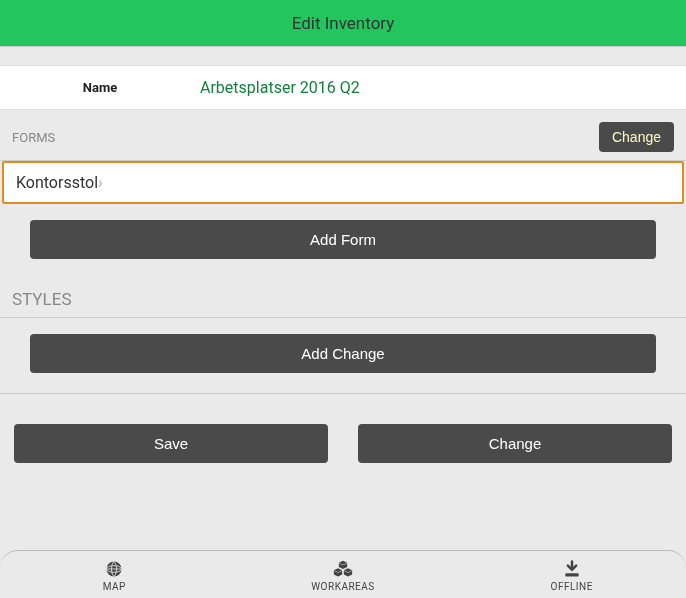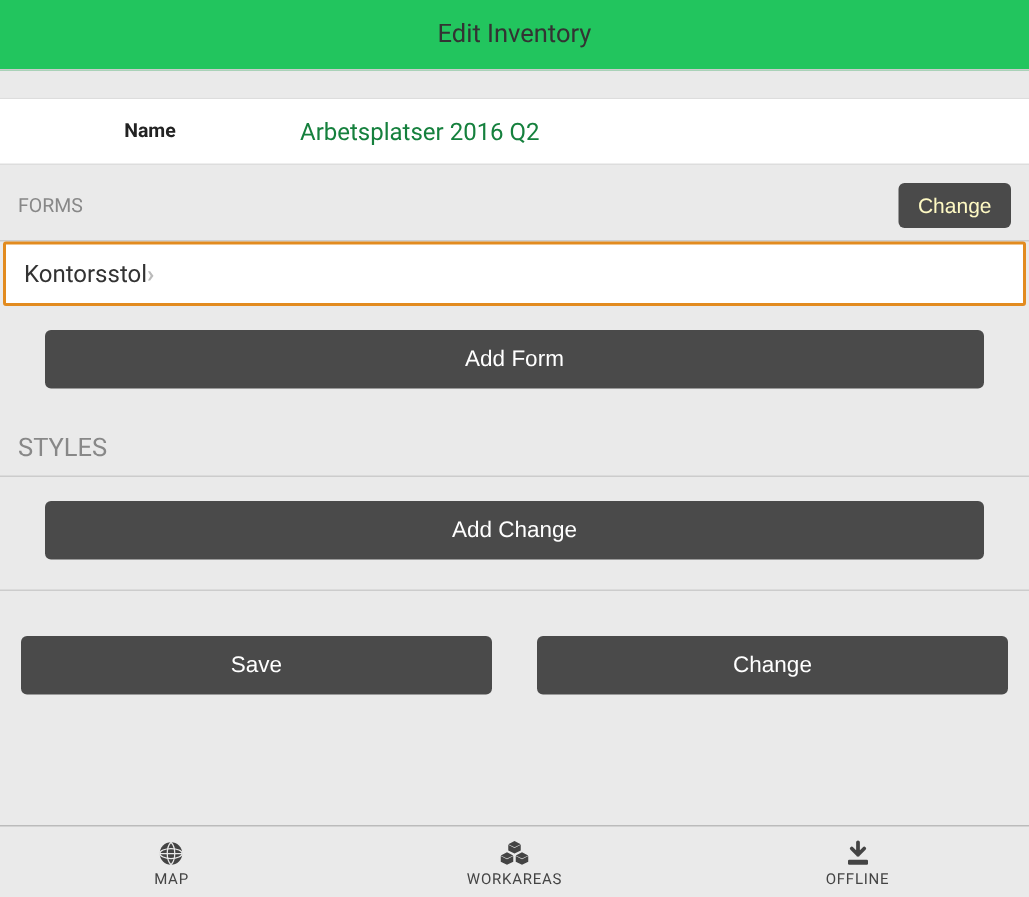--- a/index.html
+++ b/index.html
@@ -108,20 +108,21 @@
       padding: 30px 14px 0 14px;
     }
     .action-row .dark-btn {
       flex: 1;
     }
     .spacer { flex: 1; }
     .bottom-nav {
       display: flex;
       border-top: 1px solid #bbb;
       background: #eaeaea;
+      border-radius: 18px;
     }
     .nav-item {
       flex: 1;
       text-align: center;
       padding: 8px 0 6px 0;
       color: #444;
       font-size: 10px;
       cursor: pointer;
     }
     .nav-icon {

